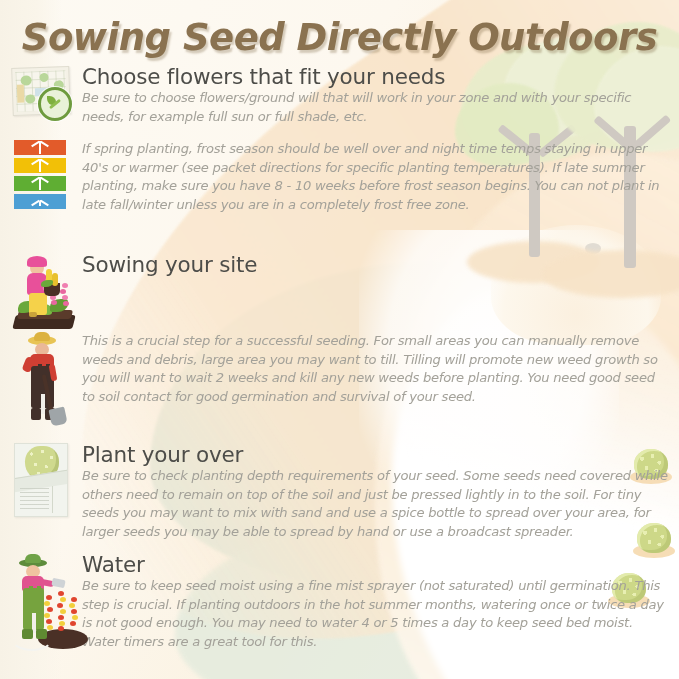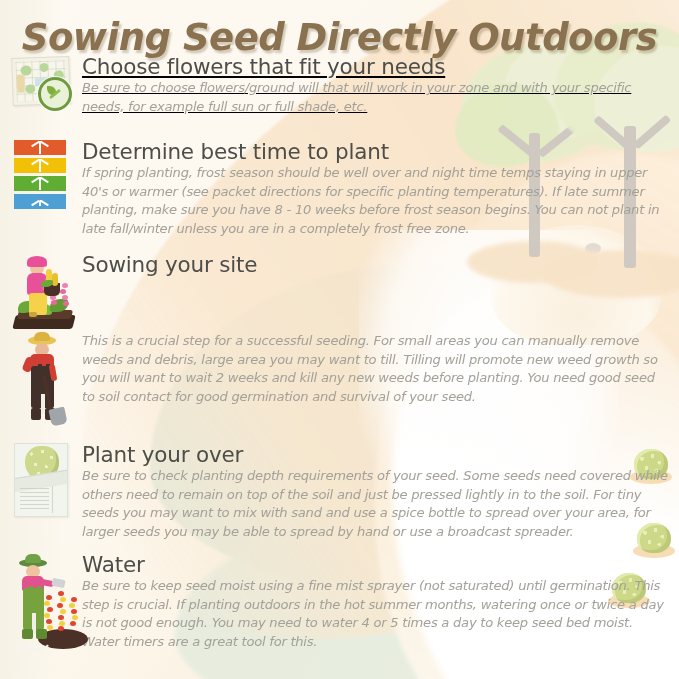--- a/index.html
+++ b/index.html
@@ -411,21 +411,21 @@
     <div class="shrub" style="left:608px; top:562px; width:44px; height:46px;">
       <div class="pot"></div>
         <div class="ball"></div>
     </div>
   </div>
 
   <div class="content">
 
     <div class="title">Sowing Seed  Directly Outdoors</div>
 
-    <div class="step" style="top:55px;text-decoration:underline;">
+    <div class="step" style="top:65px;">
       <div class="step-icon">
         <div class="plan">
           <div class="pl-grid"></div>
           <div class="pl-g" style="left:8px;  top:7px;  width:11px; height:10px;"></div>
           <div class="pl-g" style="left:27px; top:5px;  width:9px;  height:9px;"></div>
           <div class="pl-g" style="left:41px; top:13px; width:10px; height:9px;"></div>
           <div class="pl-g" style="left:12px; top:26px; width:10px; height:9px;"></div>
           <div class="pl-r" style="left:22px; top:20px; width:16px; height:8px; background:#cfe2e8;"></div>
           <div class="pl-y" style="left:4px;  top:16px; width:7px;  height:18px; background:#ead9a6;"></div>
           <div class="pl-r" style="left:34px; top:31px; width:14px; height:9px; background:#d8e7ee;"></div>
@@ -451,21 +451,20 @@
             </div>
           <div class="bar b3">
               <span class="tree-wm"></span>
             </div>
           <div class="bar b4">
               <span class="tree-wm"></span>
             </div>
         </div>
       </div>
       <div class="step-text">
-        <div class="step-head">Determine best time to plant</div>
         <div class="step-body">If spring planting, frost season should be well over and  night time temps staying in upper 40's or warmer (see packet directions for specific planting temperatures). If late summer planting, make sure you have 8 - 10 weeks before frost season begins. You can not plant in late fall/winter unless you are in a completely frost free zone.</div>
       </div>
     </div>
 
     <div class="step" style="top:253px;">
       <div class="step-icon">
 
         <div class="bed" style="left:6px; top:62px; width:60px; height:14px; transform:skewX(-14deg); background:#3f2a20;"></div>
         <div class="bed" style="left:10px; top:57px; width:54px; height:9px; transform:skewX(-14deg); background:#5a3b2b;"></div>
 

